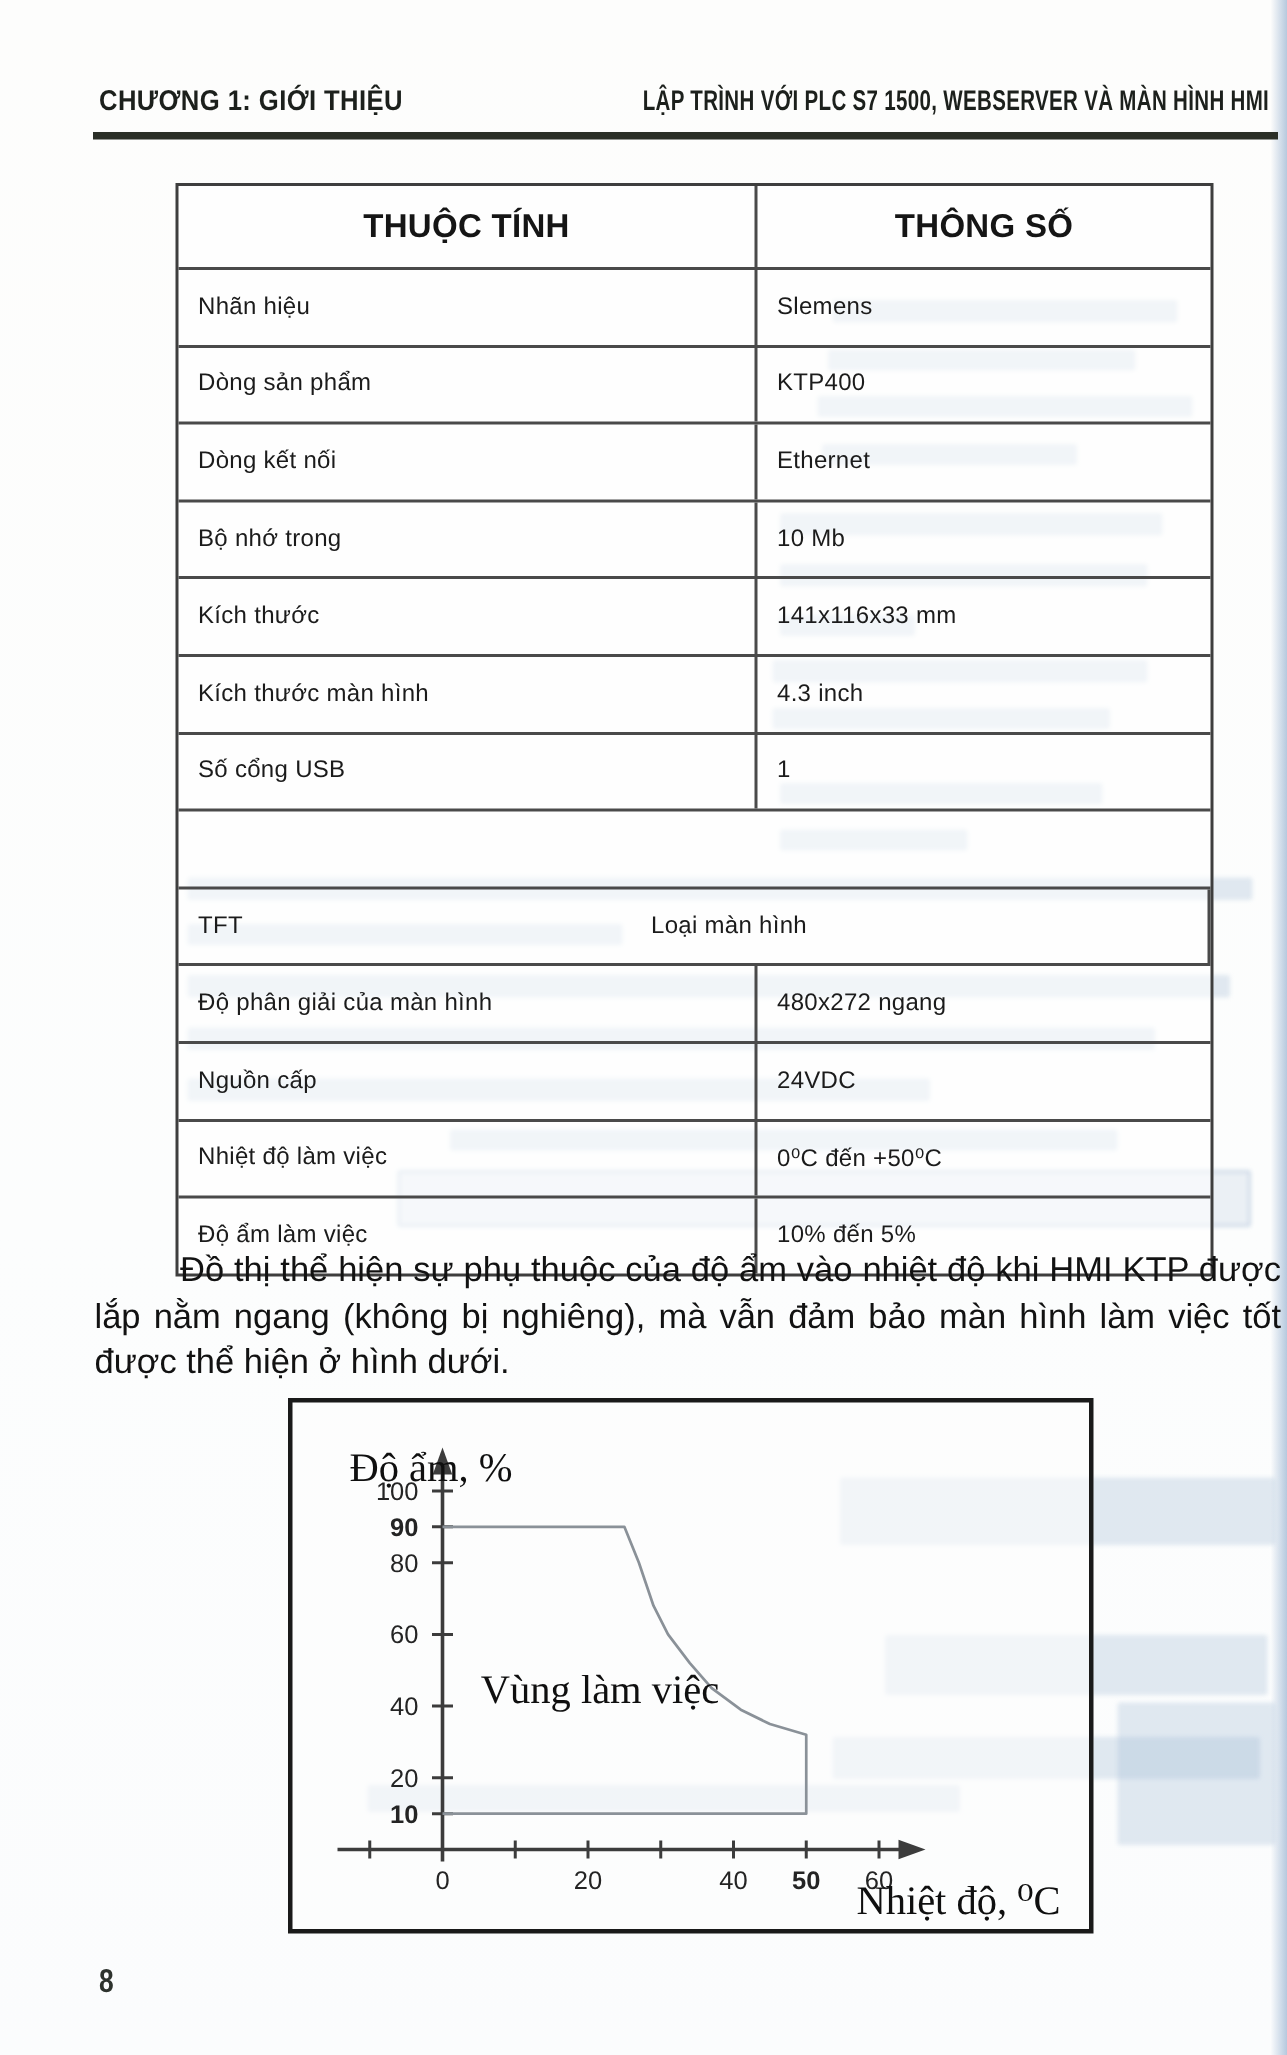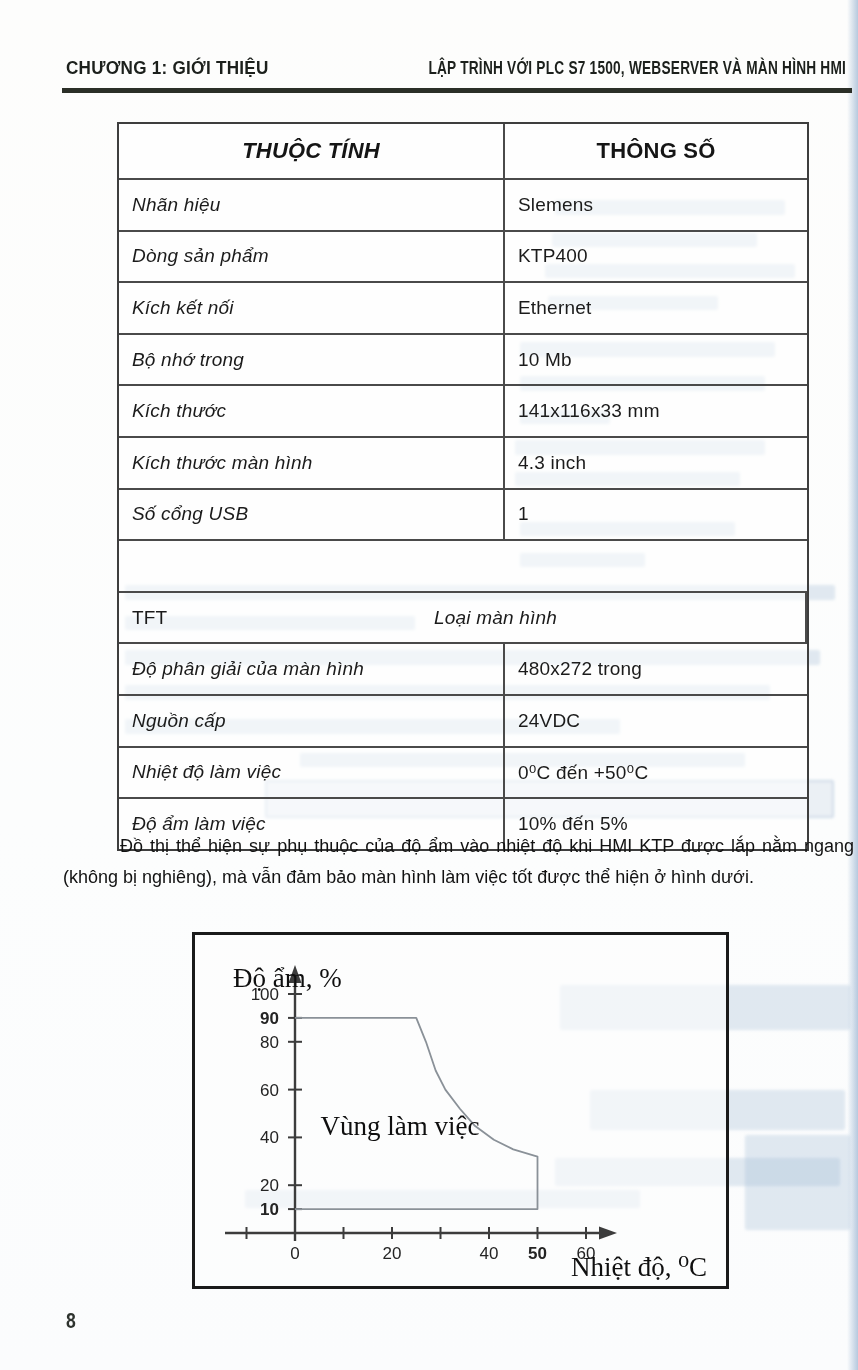--- a/index.html
+++ b/index.html
@@ -25,28 +25,28 @@
   .scan-edge{position:absolute;top:0;right:0;width:11px;height:100%;
       background:linear-gradient(to left,rgba(125,158,196,.55),rgba(125,158,196,0));}
 
   
   .spec-table{position:absolute;left:117px;top:122px;width:688px;
       border:2px solid #3e3e3e;background:rgba(255,255,255,.55);}
   .tr{display:flex;height:49.6px;}
   .tr.thead{height:54px;}
   .tr + .tr{border-top:2px solid #4a4a4a;}
   .td{box-sizing:border-box;display:flex;align-items:center;
-      font-size:19px;color:#1b1b1b;letter-spacing:.2px;}
-  .col-attr{width:386px;border-right:2px solid #4a4a4a;padding-left:13px;font-style:italic;}
+      font-size:16px;color:#1b1b1b;letter-spacing:.2px;}
+  .col-attr{width:386px;border-right:2px solid #4a4a4a;padding-left:13px;}
   .col-val{flex:1;padding-left:13px;}
   .th{justify-content:center;font-weight:bold;font-size:22px;padding-left:0;color:#151515;}
 
   
   .body-paragraph{position:absolute;left:63px;top:831px;width:791px;margin:0;
-      font-size:18px;line-height:30.5px;text-align:justify;text-indent:57px;color:#121212;}
+      font-size:23px;line-height:30.5px;text-align:justify;text-indent:57px;color:#121212;}
 
   
   .chart-figure{position:absolute;left:192px;top:932px;width:537px;height:357px;
       box-sizing:border-box;border:3px solid #1a1a1a;margin:0;background:rgba(253,254,254,.6);}
   .chart-figure svg{display:block;width:100%;height:100%;}
   .axis{stroke:#3c3c3c;stroke-width:2.4;}
   .tick{stroke:#3c3c3c;stroke-width:2;}
   .arrow{fill:#3c3c3c;stroke:none;}
   .curve{fill:none;stroke:#8a9198;stroke-width:1.8;stroke-linejoin:round;}
   .num{font-family:"Liberation Sans","DejaVu Sans",sans-serif;font-size:17px;fill:#242424;}
@@ -99,21 +99,21 @@
     </div>
   <div class="tr">
         <div class="td col-attr">Nhãn hiệu</div>
         <div class="td col-val">Slemens</div>
       </div>
       <div class="tr">
         <div class="td col-attr">Dòng sản phẩm</div>
         <div class="td col-val">KTP400</div>
       </div>
       <div class="tr">
-        <div class="td col-attr">Kích kết nối</div>
+        <div class="td col-attr">Dòng kết nối</div>
         <div class="td col-val">Ethernet</div>
       </div>
       <div class="tr">
         <div class="td col-attr">Bộ nhớ trong</div>
         <div class="td col-val">10 Mb</div>
       </div>
       <div class="tr">
         <div class="td col-attr">Kích thước</div>
         <div class="td col-val">141x116x33 mm</div>
       </div>
@@ -126,21 +126,21 @@
         <div class="td col-val">1</div>
       </div>
       <div class="tr">
       </div>
       <div class="tr">
         <div class="td col-val">TFT</div>
         <div class="td col-attr">Loại màn hình</div>
       </div>
       <div class="tr">
         <div class="td col-attr">Độ phân giải của màn hình</div>
-        <div class="td col-val">480x272 trong</div>
+        <div class="td col-val">480x272 ngang</div>
       </div>
       <div class="tr">
         <div class="td col-attr">Nguồn cấp</div>
         <div class="td col-val">24VDC</div>
       </div>
       <div class="tr">
         <div class="td col-attr">Nhiệt độ làm việc</div>
         <div class="td col-val">0⁰C đến +50⁰C</div>
       </div>
       <div class="tr">

